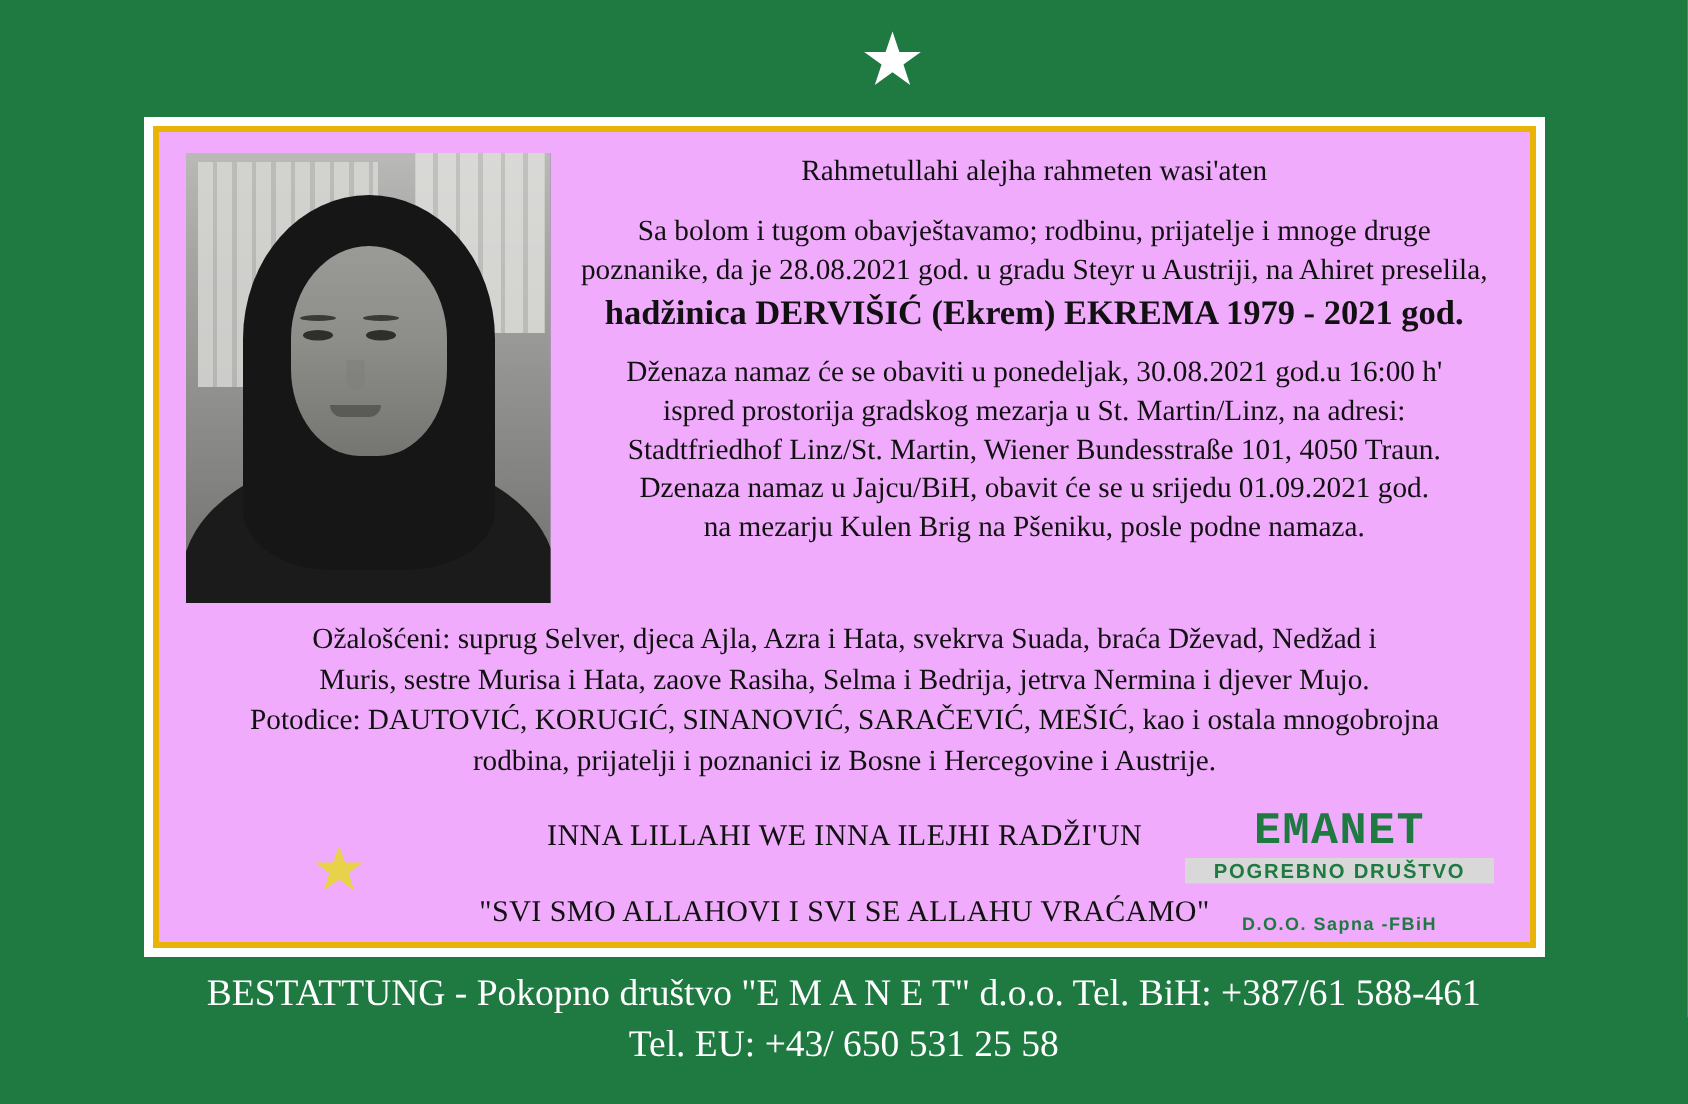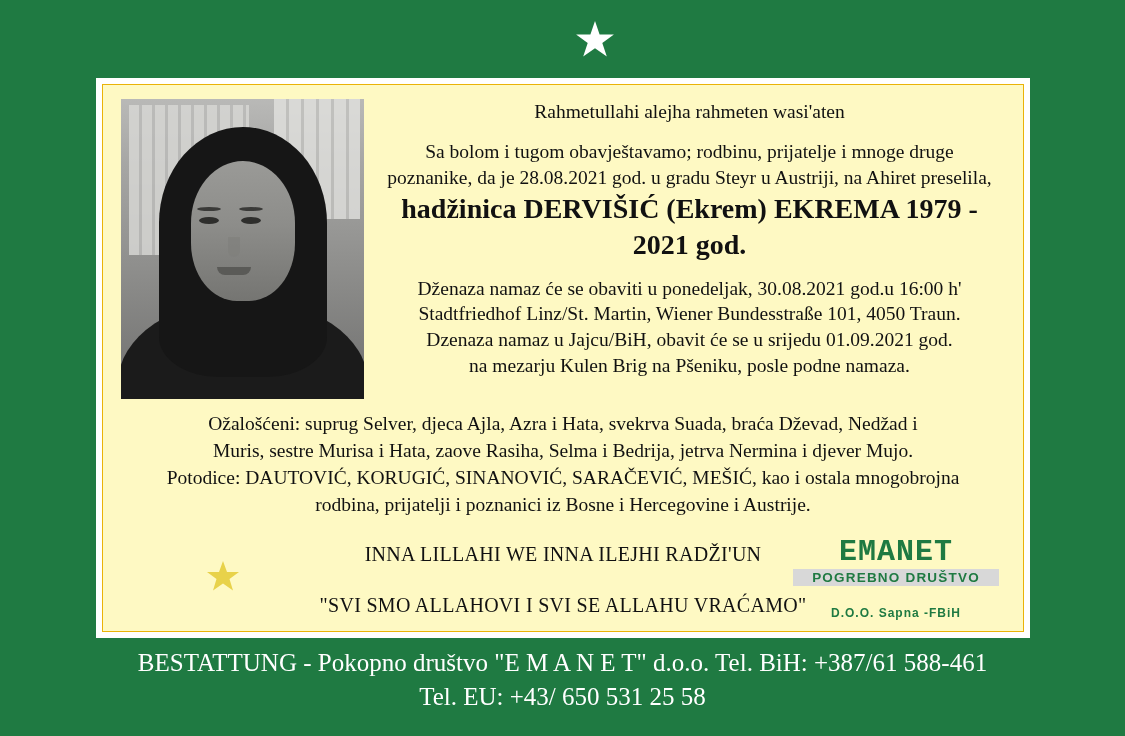--- a/index.html
+++ b/index.html
@@ -44,23 +44,23 @@
     width: 934px;
     height: 560px;
     background: #ffffff;
     box-sizing: border-box;
     padding: 6px;
   }
   .card-inner {
     position: relative;
     width: 100%;
     height: 100%;
-    border: 1px solid #eab308;
+    border: 4px solid #eab308;
     box-sizing: border-box;
-    background: #fef9c3;
+    background: #f0abfc;
     padding: 14px 18px 8px 18px;
   }
   .top-row {
     display: flex;
     flex-direction: row;
     align-items: flex-start;
   }
   .portrait {
     width: 243px;
     height: 300px;
@@ -179,21 +179,21 @@
     color: #111;
   }
   .lead {
     margin-bottom: 14px;
   }
   .para {
     margin-bottom: 12px;
   }
   .bold-name {
     font-weight: bold;
-    font-size: 28px;
+    font-size: 23px;
     line-height: 1.3;
   }
   .lower-block {
     margin-top: 12px;
     text-align: center;
   }
   .lower-block .line {
     font-size: 19.5px;
     line-height: 1.38;
   }
@@ -314,20 +314,21 @@
           <div class="line lead">Rahmetullahi alejha rahmeten wasi'aten</div>
 
           <div class="para">
             <div class="line">Sa bolom i tugom obavještavamo; rodbinu, prijatelje i mnoge druge</div>
             <div class="line">poznanike, da je 28.08.2021 god. u gradu Steyr u Austriji, na Ahiret preselila,</div>
             <div class="line bold-name">hadžinica DERVIŠIĆ (Ekrem) EKREMA 1979 - 2021 god.</div>
           </div>
 
           <div class="para">
             <div class="line">Dženaza namaz će se obaviti u ponedeljak, 30.08.2021 god.u 16:00 h'</div>
+            <div class="line">ispred prostorija gradskog mezarja u St. Martin/Linz, na adresi:</div>
             <div class="line">Stadtfriedhof Linz/St. Martin, Wiener Bundesstraße 101, 4050 Traun.</div>
             <div class="line">Dzenaza namaz u Jajcu/BiH, obavit će se  u srijedu 01.09.2021 god.</div>
             <div class="line">na mezarju Kulen Brig na Pšeniku, posle podne namaza.</div>
           </div>
         </div>
 
       </div>
 
       <div class="lower-block">
         <div class="line">Ožalošćeni: suprug Selver, djeca Ajla, Azra i Hata, svekrva Suada, braća Dževad, Nedžad i</div>

